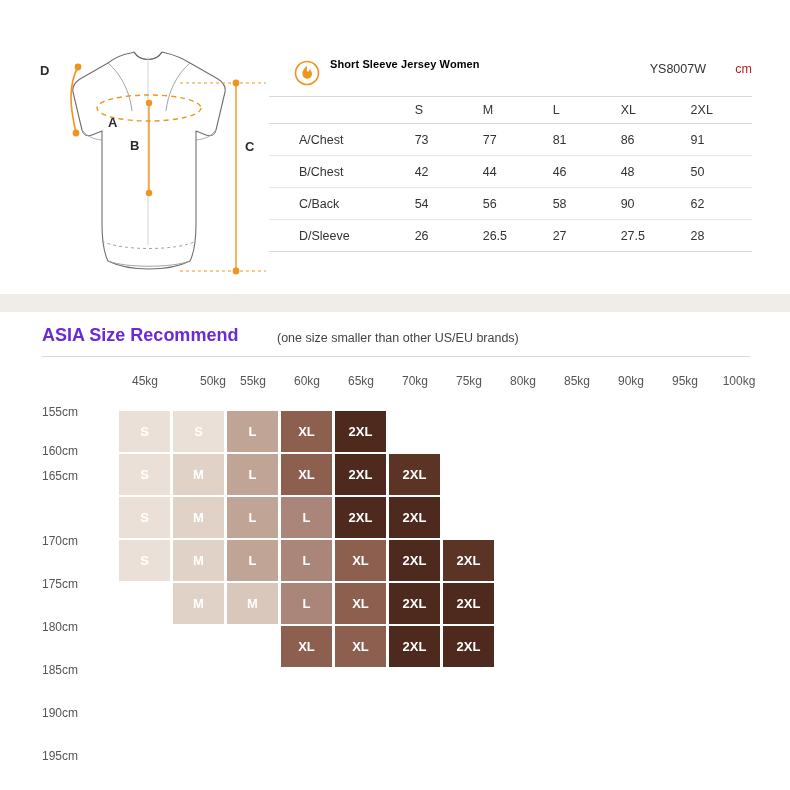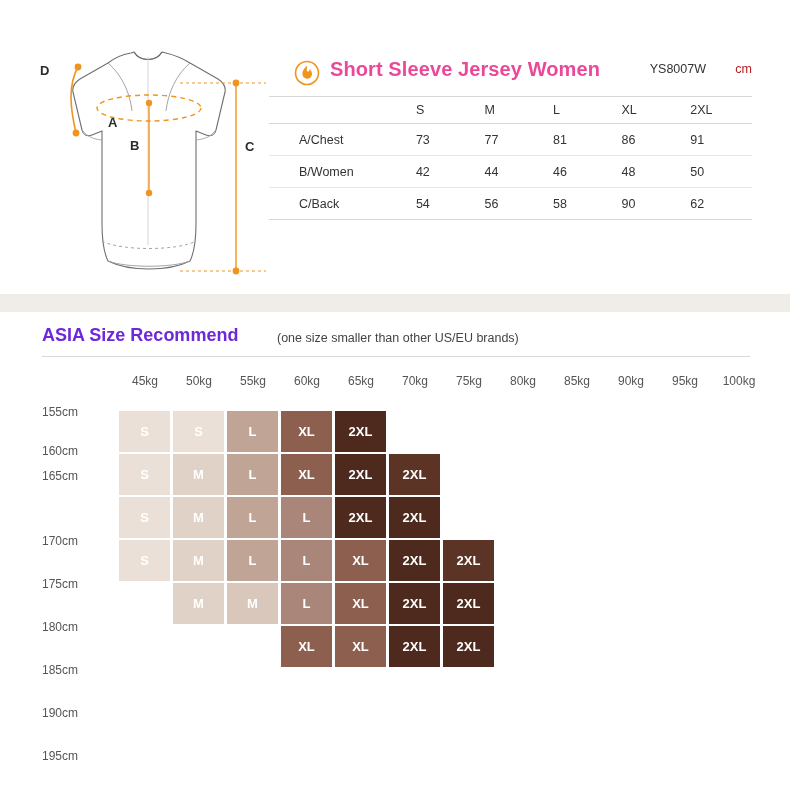--- a/index.html
+++ b/index.html
@@ -44,24 +44,24 @@
   }
   #brand-mark {
     position: absolute;
     left: 0; top: 2px;
     width: 26px; height: 26px;
   }
   #product-title {
     position: absolute;
     left: 36px;
     top: 0px;
-    font-size: 20px;
+    font-size: 11px;
     font-weight: bold;
     letter-spacing: 0.1px;
-    color: #ec4899;
+    color: #000000;
     white-space: nowrap;
   }
   #product-code {
     position: absolute;
     right: 46px;
     top: 4px;
     font-size: 12.5px;
     color: #333;
     white-space: nowrap;
   }
@@ -279,48 +279,56 @@
     <tbody>
       <tr>
         <td class="col-label">A/Chest</td>
         <td>73</td>
         <td>77</td>
         <td>81</td>
         <td>86</td>
         <td>91</td>
       </tr>
       <tr>
-        <td class="col-label">B/Women</td>
+        <td class="col-label">B/Chest</td>
         <td>42</td>
         <td>44</td>
         <td>46</td>
         <td>48</td>
         <td>50</td>
       </tr>
       <tr>
         <td class="col-label">C/Back</td>
         <td>54</td>
         <td>56</td>
         <td>58</td>
         <td>90</td>
         <td>62</td>
       </tr>
+      <tr>
+        <td class="col-label">D/Sleeve</td>
+        <td>26</td>
+        <td>26.5</td>
+        <td>27</td>
+        <td>27.5</td>
+        <td>28</td>
+      </tr>
     </tbody>
   </table>
 </div>
 
 <div id="section-divider"></div>
 
 <div id="asia-heading">ASIA Size Recommend</div>
 <div id="asia-subheading">(one size smaller than other US/EU brands)</div>
 <div id="asia-rule"></div>
 
 <div id="weight-axis">
     <div class="weight-label" style="left: 118px;">45kg</div>
-    <div class="weight-label" style="left: 172px;">50kg</div>
+    <div class="weight-label" style="left: 172px; text-align: right;">50kg</div>
     <div class="weight-label" style="left: 226px;">55kg</div>
     <div class="weight-label" style="left: 280px;">60kg</div>
     <div class="weight-label" style="left: 334px;">65kg</div>
     <div class="weight-label" style="left: 388px;">70kg</div>
     <div class="weight-label" style="left: 442px;">75kg</div>
     <div class="weight-label" style="left: 496px;">80kg</div>
     <div class="weight-label" style="left: 550px;">85kg</div>
     <div class="weight-label" style="left: 604px;">90kg</div>
     <div class="weight-label" style="left: 658px;">95kg</div>
     <div class="weight-label" style="left: 712px;">100kg</div>

